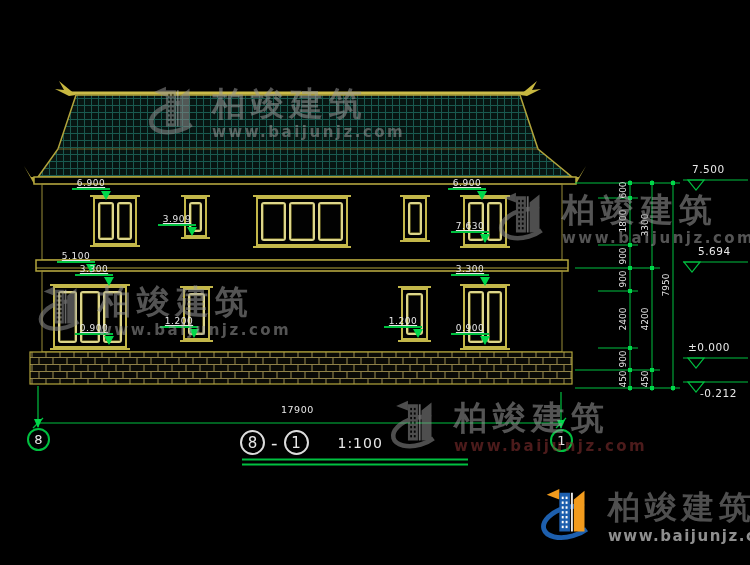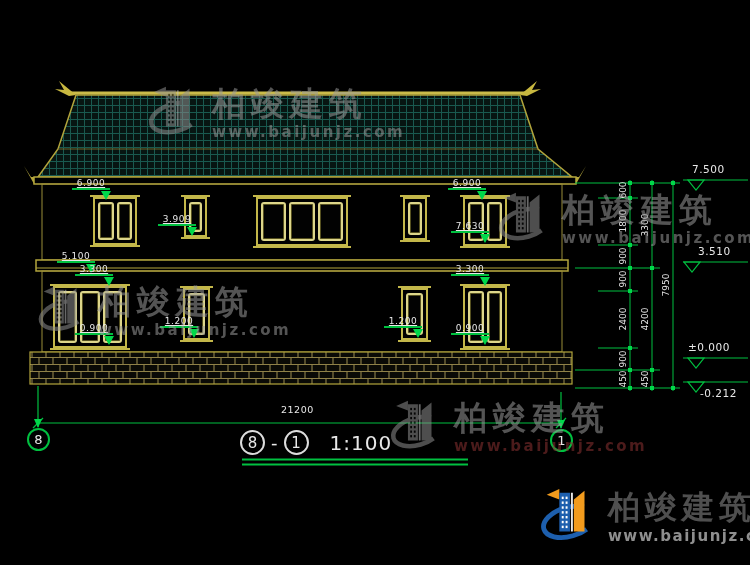--- a/index.html
+++ b/index.html
@@ -26,21 +26,21 @@
   .mtext{position:absolute;z-index:3;color:#e8e8e8;font-size:10.5px;letter-spacing:0.5px;}
   .chaintext{position:absolute;z-index:3;color:#e8e8e8;font-size:9px;white-space:nowrap;
              transform:translate(-50%,-50%) rotate(-90deg);}
 
   
   .titleblock{position:absolute;z-index:3;display:flex;align-items:center;gap:5px;color:#e8e8e8;}
   .tcirc{box-sizing:border-box;width:25px;height:25px;border:2px solid #dcdcdc;border-radius:50%;
          display:flex;align-items:center;justify-content:center;font-size:15px;}
   .tdash{font-size:18px;margin:0 1px;}
   .tname{font-size:23px;letter-spacing:2px;}
-  .tscale{font-size:20px;margin-left:16px;letter-spacing:1px;}
+  .tscale{font-size:14px;margin-left:24px;letter-spacing:1px;}
 
   .abubble{position:absolute;z-index:3;box-sizing:border-box;width:23px;height:23px;
            border:2px solid #00c040;border-radius:50%;color:#e8e8e8;font-size:13px;
            display:flex;align-items:center;justify-content:center;}
 
   
   .wm{position:absolute;z-index:4;display:flex;align-items:center;gap:8px;opacity:0.55;color:#9a9a9a;}
   .wm-col{display:flex;flex-direction:column;}
   .wm-brand{font-size:33px;font-weight:bold;letter-spacing:6px;line-height:1.05;white-space:nowrap;}
   .wm-url{font-size:15px;font-weight:bold;letter-spacing:2.5px;margin-top:1px;white-space:nowrap;}
@@ -243,25 +243,25 @@
   <span class="chaintext" style="left:623px;top:279px;">900</span>
   <span class="chaintext" style="left:623px;top:319px;">2400</span>
   <span class="chaintext" style="left:623px;top:359px;">900</span>
   <span class="chaintext" style="left:623px;top:379px;">450</span>
   <span class="chaintext" style="left:645px;top:225px;">3300</span>
   <span class="chaintext" style="left:645px;top:319px;">4200</span>
   <span class="chaintext" style="left:645px;top:379px;">450</span>
   <span class="chaintext" style="left:666px;top:285px;">7950</span>
 
   <span class="mtext" style="left:692px;top:163px;">7.500</span>
-  <span class="mtext" style="left:698px;top:245px;">3.510</span>
+  <span class="mtext" style="left:698px;top:245px;">5.694</span>
   <span class="mtext" style="left:688px;top:341px;">±0.000</span>
   <span class="mtext" style="left:700px;top:387px;">-0.212</span>
 
-  <span class="mtext" style="left:281px;top:404px;font-size:9.5px;">21200</span>
+  <span class="mtext" style="left:281px;top:404px;font-size:9.5px;">17900</span>
 
   <div class="abubble" style="left:27px;top:428px;">
       <span>8</span>
     </div>
   <div class="abubble" style="left:550px;top:429px;">
       <span>1</span>
     </div>
 
   <div class="titleblock" style="left:240px;top:430px;">
     <span class="tcirc">8</span>

